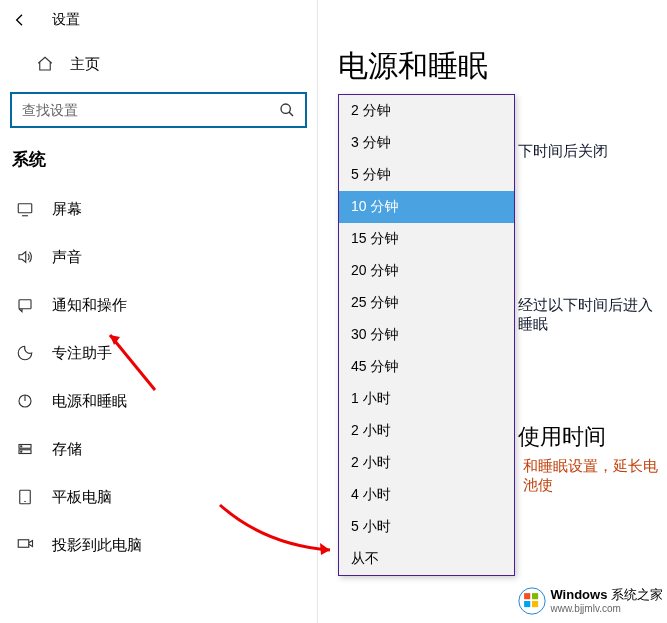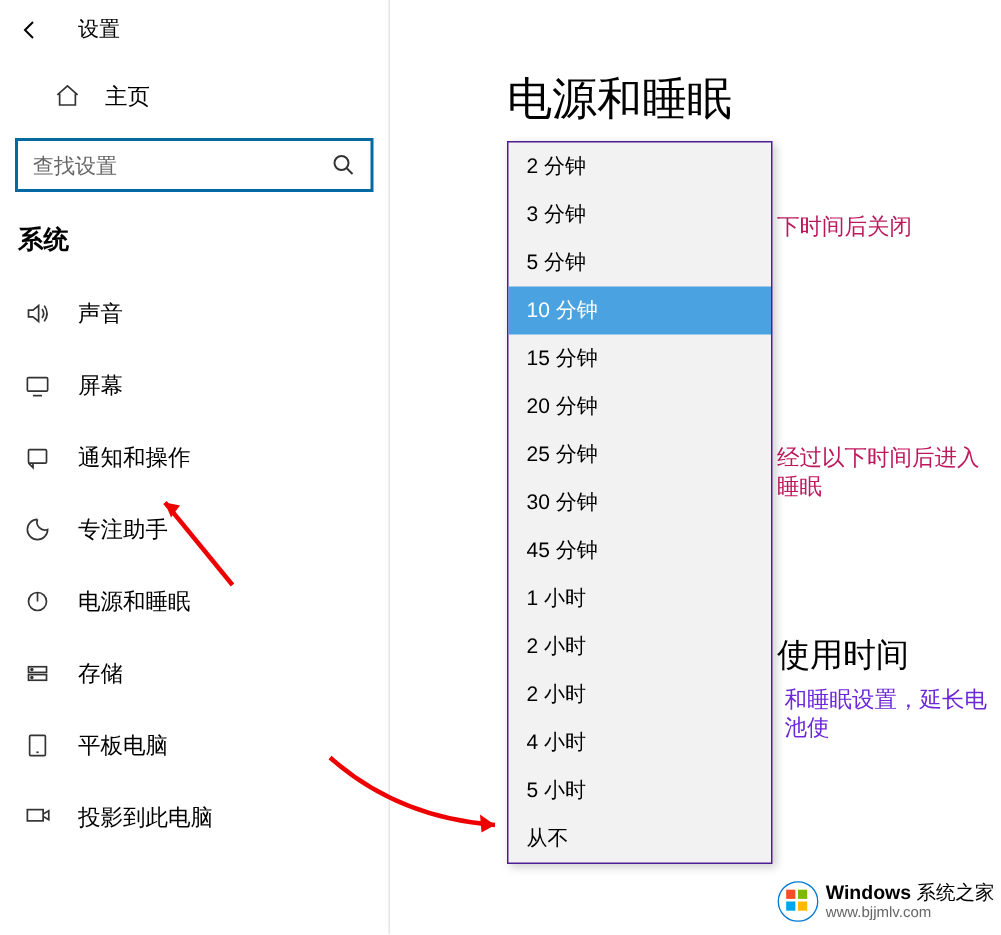--- a/index.html
+++ b/index.html
@@ -1,18 +1,18 @@
 <!DOCTYPE html>
 <html><head>
   <meta charset="utf-8">
   <style>
     * { margin: 0; padding: 0; box-sizing: border-box; }
     body { font-family: 'Microsoft YaHei', 'Segoe UI', sans-serif; background: #fff; color: #000; width: 667px; height: 623px; overflow: hidden; position: relative; }
     
-    .sidebar { position: absolute; left: 0; top: 0; width: 260px; height: 623px; background: #fff; border-right: 1px solid #e5e5e5; }
+    .sidebar { position: absolute; left: 0; top: 0; width: 318px; height: 623px; background: #fff; border-right: 1px solid #e5e5e5; }
     
     .top-bar { display: flex; align-items: center; height: 40px; padding: 0 8px; gap: 20px; }
     .back-btn { width: 24px; height: 24px; display: flex; align-items: center; justify-content: center; cursor: pointer; }
     .back-btn svg { width: 16px; height: 16px; stroke: #000; stroke-width: 2; fill: none; }
     .app-name { font-size: 14px; }
     
     .home-row { display: flex; align-items: center; height: 48px; padding: 0 16px; gap: 16px; cursor: pointer; margin-left: 20px; }
     .home-row svg { width: 18px; height: 18px; stroke: #333; stroke-width: 1.5; fill: none; }
     .home-label { font-size: 15px; }
     
@@ -23,26 +23,26 @@
     
     .section-header { padding: 8px 12px 14px 12px; font-size: 17px; font-weight: bold; }
     
     .nav-item { display: flex; align-items: center; height: 48px; padding: 0 16px; gap: 18px; cursor: pointer; }
     .nav-item svg { width: 18px; height: 18px; stroke: #333; stroke-width: 1.5; fill: none; flex-shrink: 0; }
     .nav-item span { font-size: 15px; }
     
     .main { position: absolute; left: 338px; top: 0; right: 0; height: 623px; }
     .page-title { font-size: 30px; padding: 46px 0 18px 0; font-weight: 500; }
     
-    .desc-text { font-size: 15px; color: #be185d; position: absolute; }
+    .desc-text { font-size: 15px; color: #0f172a; position: absolute; }
     .desc1 { top: 142px; left: 180px; }
     .desc2 { top: 296px; left: 180px; }
     
     .section-title { font-size: 22px; position: absolute; top: 422px; left: 180px; }
-    .section-sub { font-size: 15px; color: #6d28d9; position: absolute; top: 457px; left: 185px; }
+    .section-sub { font-size: 15px; color: #c2410c; position: absolute; top: 457px; left: 185px; }
     
     .dropdown { position: absolute; top: 94px; left: 0; width: 177px; background: #f2f2f2; border: 1px solid #4c1d95; box-shadow: 2px 2px 6px rgba(0,0,0,0.2); }
     .dropdown-item { height: 32px; display: flex; align-items: center; padding: 0 12px; font-size: 14px; cursor: pointer; }
     .dropdown-item.selected { background: #0078d4; color: #fff; background: #4aa3e0; }
     
     .arrow1 { position: absolute; top: 325px; left: 100px; pointer-events: none; }
     .arrow2 { position: absolute; top: 500px; left: 215px; pointer-events: none; }
     
     .watermark { position: absolute; bottom: 8px; right: 4px; display: flex; align-items: center; gap: 4px; }
     .watermark-logo { width: 28px; height: 28px; }
@@ -76,32 +76,32 @@
     <svg viewBox="0 0 24 24">
         <circle cx="10" cy="10" r="7"></circle>
         <line x1="15" y1="15" x2="21" y2="21"></line>
       </svg>
   </div>
 
   <div class="section-header">系统</div>
 
   <div class="nav-item">
     <svg viewBox="0 0 24 24">
+        <rect x="3" y="5" width="18" height="12" rx="1"></rect>
+        <line x1="8" y1="21" x2="16" y2="21"></line>
+      </svg>
+    <span>屏幕</span>
+  </div>
+  <div class="nav-item">
+    <svg viewBox="0 0 24 24">
         <path d="M4 9 V15 H8 L13 19 V5 L8 9 Z"></path>
         <path d="M16 8 Q19 12 16 16"></path>
         <path d="M18 5 Q23 12 18 19"></path>
       </svg>
     <span>声音</span>
-  </div>
-  <div class="nav-item">
-    <svg viewBox="0 0 24 24">
-        <rect x="3" y="5" width="18" height="12" rx="1"></rect>
-        <line x1="8" y1="21" x2="16" y2="21"></line>
-      </svg>
-    <span>屏幕</span>
   </div>
   <div class="nav-item">
     <svg viewBox="0 0 24 24">
         <rect x="4" y="5" width="16" height="12" rx="1"></rect>
         <path d="M4 17 L8 21 L8 17"></path>
       </svg>
     <span>通知和操作</span>
   </div>
   <div class="nav-item">
     <svg viewBox="0 0 24 24">

